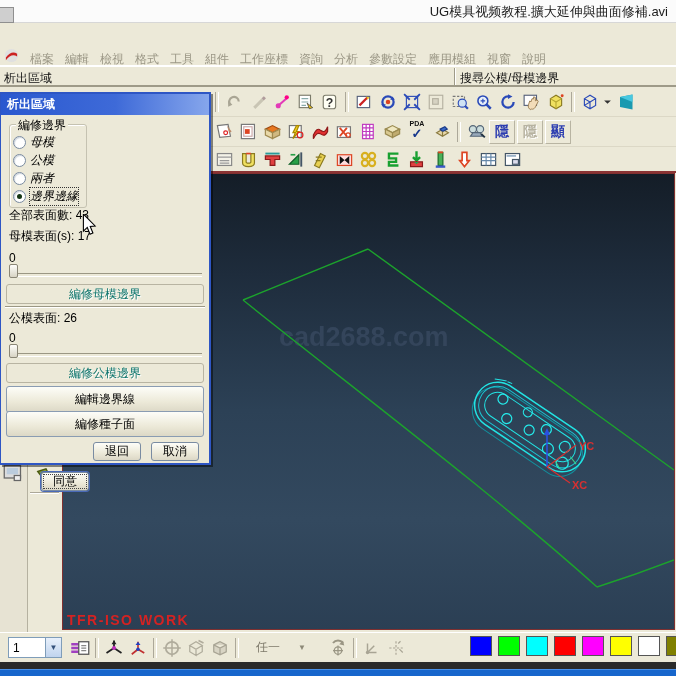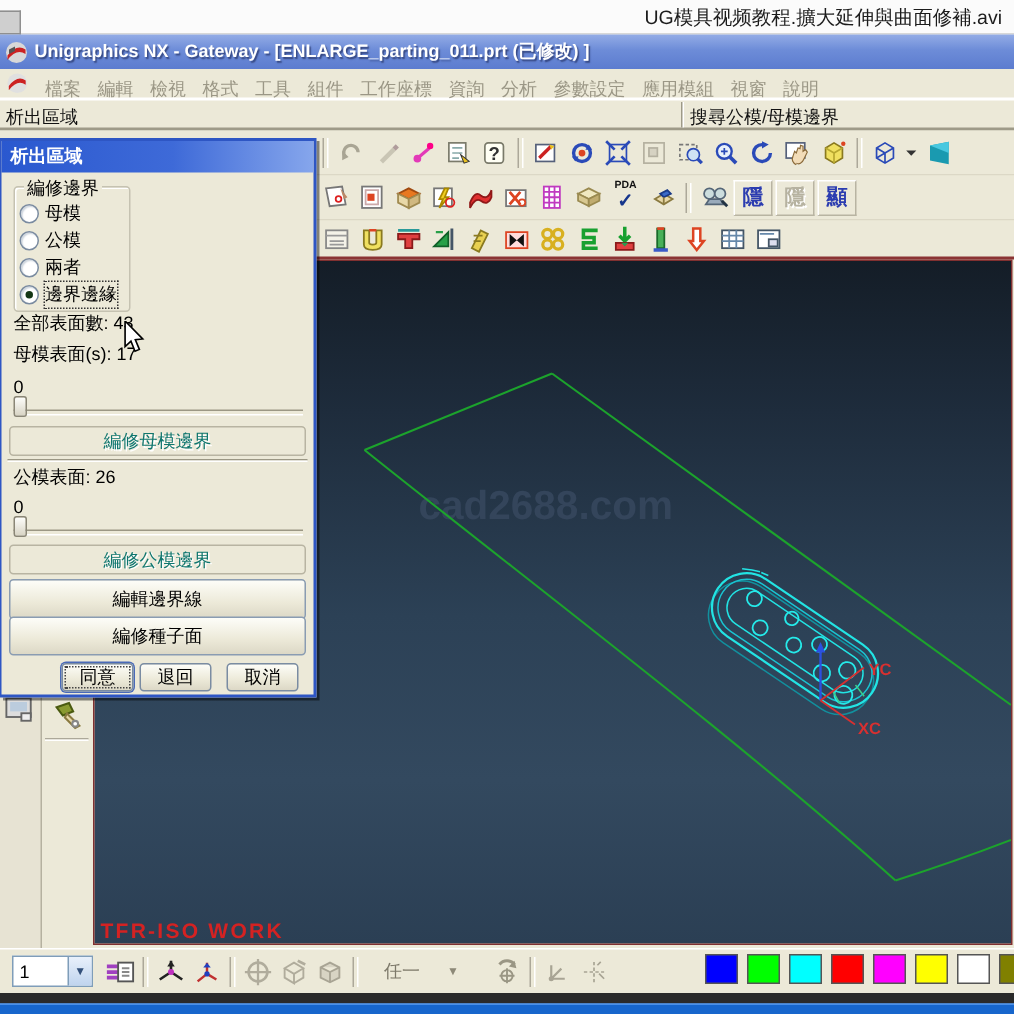--- a/index.html
+++ b/index.html
@@ -44,21 +44,21 @@
   
   .dialog{left:0;top:92px;width:211px;height:373px;background:#ece9d8;border:2px solid #2e56c4;border-left-width:1px;
     box-shadow:2px 2px 0 rgba(0,0,0,.45);box-sizing:border-box;z-index:10;font-size:12px;color:#000;}
   .dlg-title{position:absolute;left:0;top:0;width:100%;height:21px;background:linear-gradient(90deg,#2a58cf 0%,#3e6ad8 55%,#86a6ec 100%);
     color:#fff;font-weight:bold;display:flex;align-items:center;padding-left:6px;box-sizing:border-box;}
   .group{position:absolute;left:8px;top:30px;width:76px;height:82px;border:1px solid #c5c2b1;border-radius:3px;box-shadow:inset 1px 1px 0 #fff;}
   .group-label{position:absolute;left:6px;top:-8px;background:#ece9d8;padding:0 2px;}
   .radio-row{position:absolute;left:4px;display:flex;align-items:center;gap:4px;cursor:default;}
   .rdot{width:11px;height:11px;border-radius:50%;border:1px solid #7a8ba0;background:#fff;box-shadow:inset 1px 1px 1px #cfd6de;position:relative;flex:none;}
   .rdot.on::after{content:"";position:absolute;left:3px;top:3px;width:5px;height:5px;border-radius:50%;background:#1c9c1c;background:#143614;}
-  .rlabel{white-space:nowrap;}
+  .rlabel{white-space:nowrap;font-style:italic;}
   .rlabel.focus{outline:1px dotted #333;outline-offset:0;text-align:right;}
   .stext{position:absolute;left:8px;white-space:nowrap;}
   .slider{position:absolute;left:8px;width:193px;height:14px;}
   .slider .track{position:absolute;left:0;right:0;top:9px;height:2px;border-top:1px solid #9b9784;border-bottom:1px solid #fff;}
   .slider .thumb{position:absolute;left:0;top:0;width:9px;height:14px;background:linear-gradient(180deg,#fdfdfa,#d8d4c4);border:1px solid #8a8676;border-radius:2px;box-sizing:border-box;}
   .dbtn{position:absolute;left:5px;width:198px;height:20px;display:flex;align-items:center;justify-content:center;
     background:linear-gradient(180deg,#fdfdf8,#ece9d8 60%,#dcd8c6);border:1px solid #8a9cb2;border-radius:3px;box-sizing:border-box;}
   .dbtn.disabled{color:#0f766e;text-shadow:1px 1px 0 #fff;border-color:#b8b4a2;background:#ece9d8;}
   .dhr{position:absolute;left:4px;width:200px;height:0;border-top:1px solid #9b9784;border-bottom:1px solid #fff;}
   .bbtn{position:absolute;top:348px;width:48px;height:19px;display:flex;align-items:center;justify-content:center;
@@ -83,30 +83,20 @@
 </head>
 <body>
 
 <div class="screen">
 
   <div class="abs video-strip">
     <span class="mini-win-icon"></span>
     <span class="video-title">UG模具视频教程.擴大延伸與曲面修補.avi</span>
   </div>
 
-  <div class="abs title-bar">
-    <span style="margin-left:3px;">
-      <svg width="16" height="16" viewBox="0 0 16 16">
-          <circle cx="8" cy="8" r="7" fill="#d8d8d8"></circle>
-          <path d="M2,10 Q8,2 14,6 L14,9 Q8,5 2,13 Z" fill="#c22"></path>
-          <path d="M3,6 L7,4 L7,7 L3,9 Z" fill="#555"></path>
-        </svg>
-    </span>
-    <span class="title-text">Unigraphics NX - Gateway - [ENLARGE_parting_011.prt (已修改) ]</span>
-  </div>
 
   <div class="abs menu-bar">
     <span>
       <svg width="15" height="15" viewBox="0 0 16 16">
           <circle cx="8" cy="8" r="7" fill="#e0e0e0"></circle>
           <path d="M2,10 Q8,2 14,6 L14,9 Q8,5 2,13 Z" fill="#c22"></path>
         </svg>
     </span>
     <span class="menu-item">檔案</span>
     <span class="menu-item">編輯</span>
@@ -504,21 +494,21 @@
     <div class="dhr" style="top:212px;"></div>
     <span class="stext" style="top:216px;">公模表面: 26</span>
     <span class="stext" style="top:237px;">0</span>
     <div class="slider" style="top:250px;">
         <span class="track"></span>
         <span class="thumb"></span>
       </div>
     <div class="dbtn disabled" style="top:269px;">編修公模邊界</div>
     <div class="dbtn" style="top:292px;height:27px;">編輯邊界線</div>
     <div class="dbtn" style="top:317px;height:26px;">編修種子面</div>
-    <div class="bbtn default" style="left:40px;">同意</div>
+    <div class="bbtn default" style="left:40px;margin-top:30px;">同意</div>
     <div class="bbtn" style="left:92px;">退回</div>
     <div class="bbtn" style="left:150px;">取消</div>
   </div>
 
   <svg class="abs cursor" style="left:82px;top:214px;" width="15" height="22" viewBox="0 0 12 18">
     <path d="M1,0 L1,14 L4.2,11 L6.4,16.5 L8.8,15.5 L6.6,10.2 L10.6,9.8 Z" fill="#fff" stroke="#000" stroke-width="0.9"></path>
   </svg>
 
   <div class="abs bottom-bar">
     <div class="combo">

